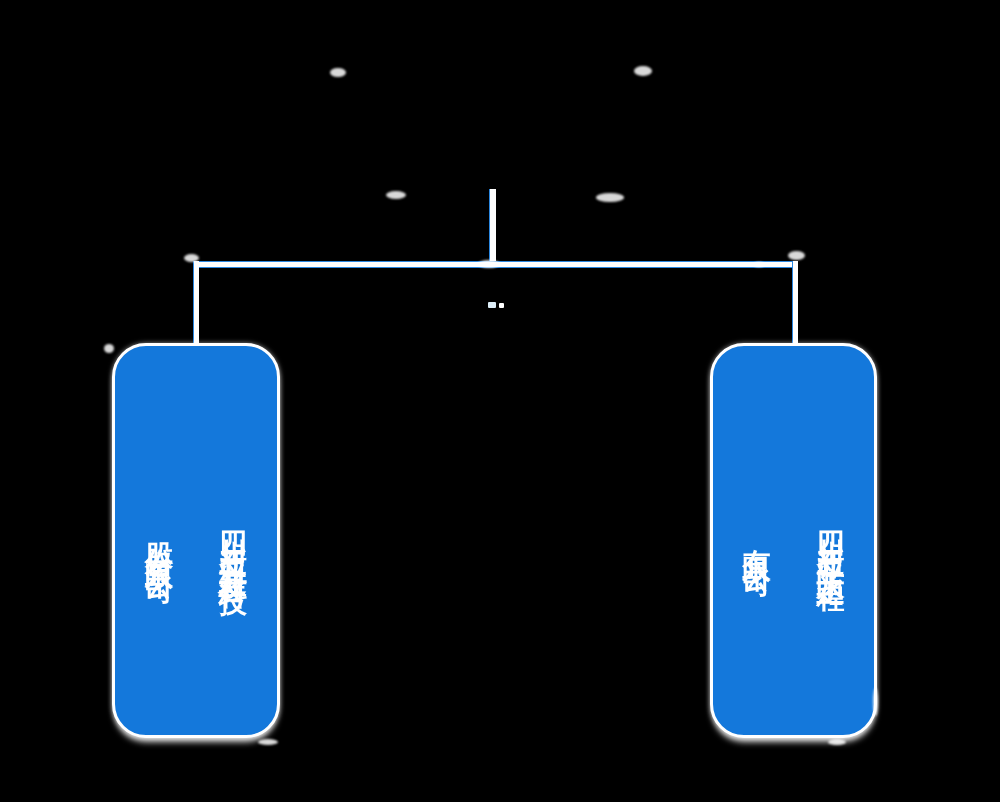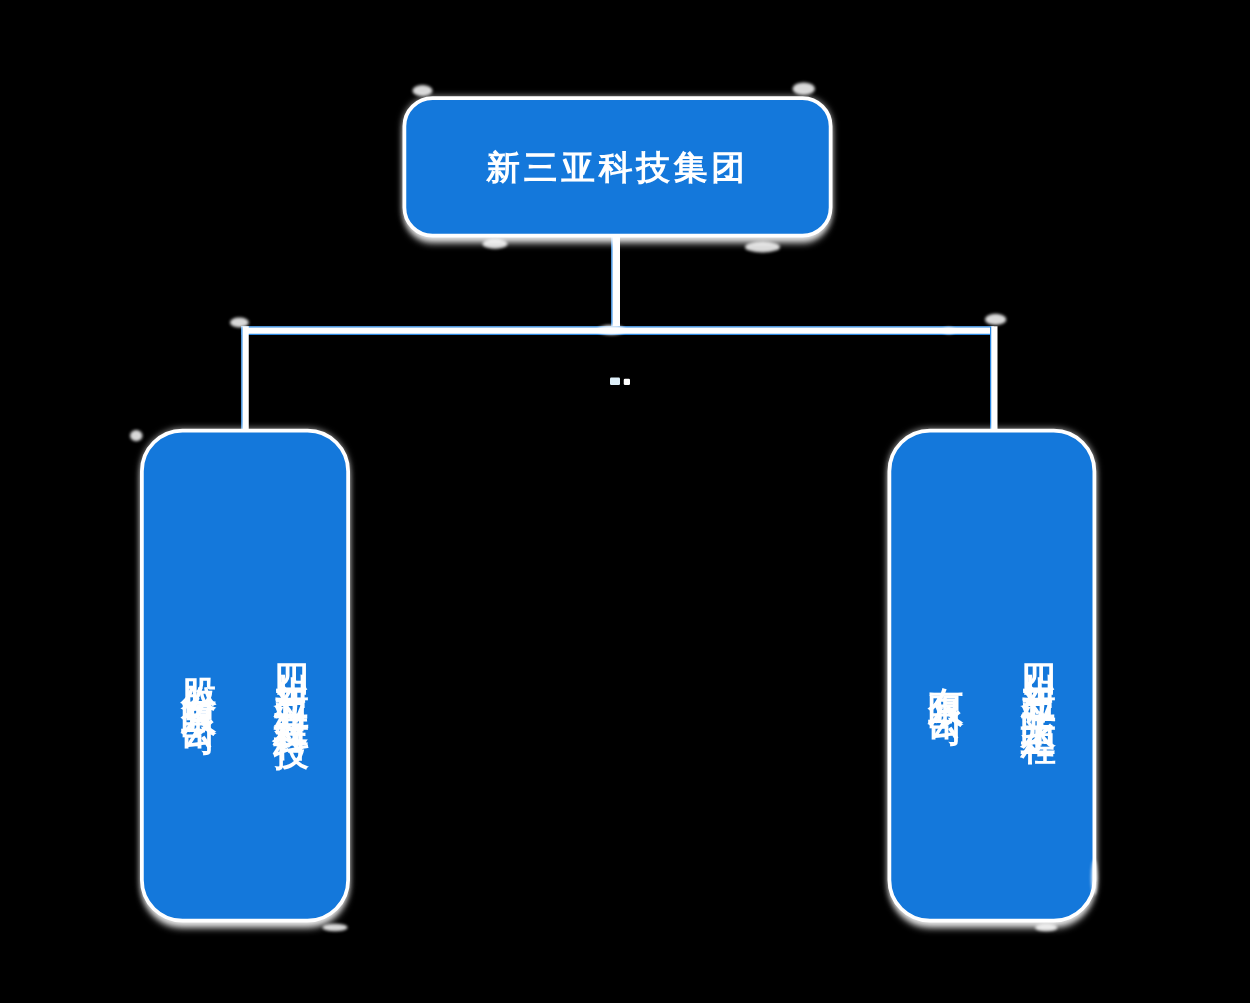--- a/index.html
+++ b/index.html
@@ -103,23 +103,20 @@
 </head>
 <body>
 
 <div class="canvas">
 
   <div class="conn conn-v conn-root-drop"></div>
   <div class="conn conn-h conn-horizontal"></div>
   <div class="conn conn-v conn-left-drop"></div>
   <div class="conn conn-v conn-right-drop"></div>
 
-  <div class="node node-root">
-    <span>新三亚科技集团</span>
-  </div>
 
   <div class="node node-child node-child-left">
     <div class="vtext">
       <span class="vline">四川新三亚建材科技</span>
       <span class="vline">股份有限公司</span>
     </div>
   </div>
 
   <div class="node node-child node-child-right">
     <div class="vtext">

